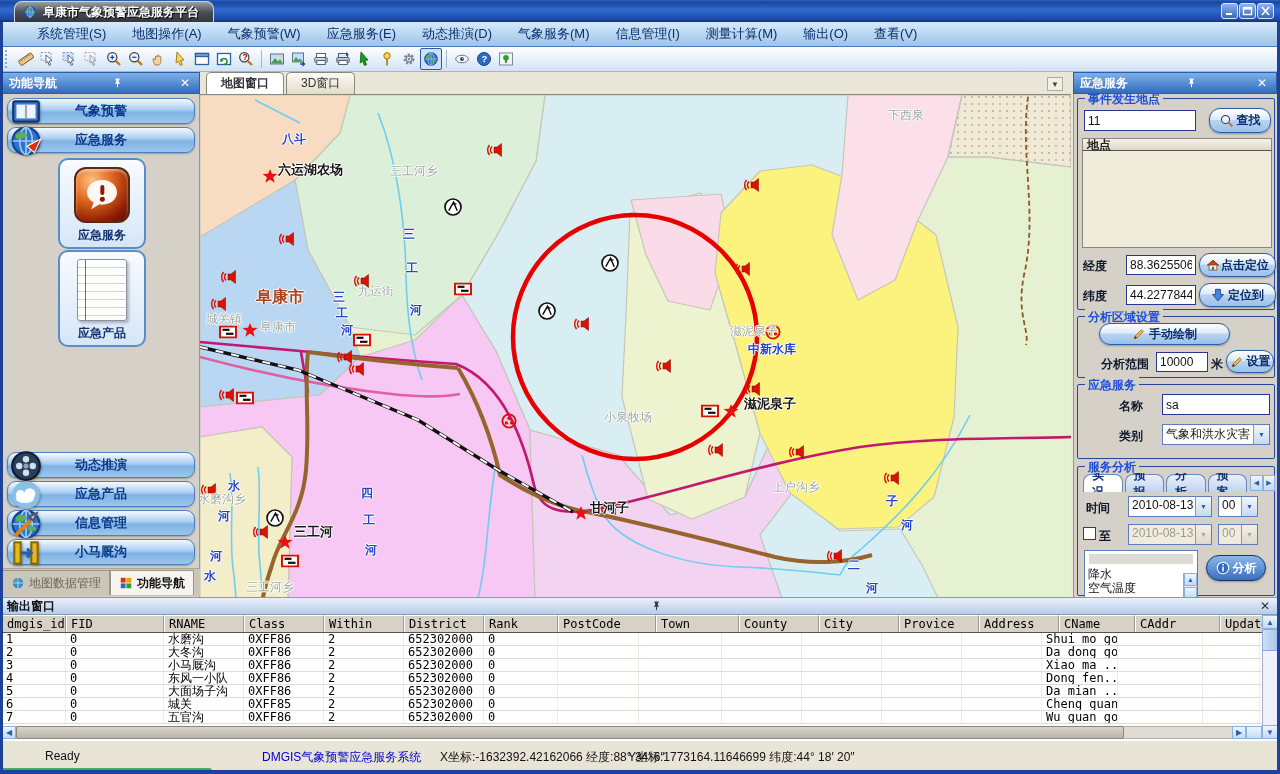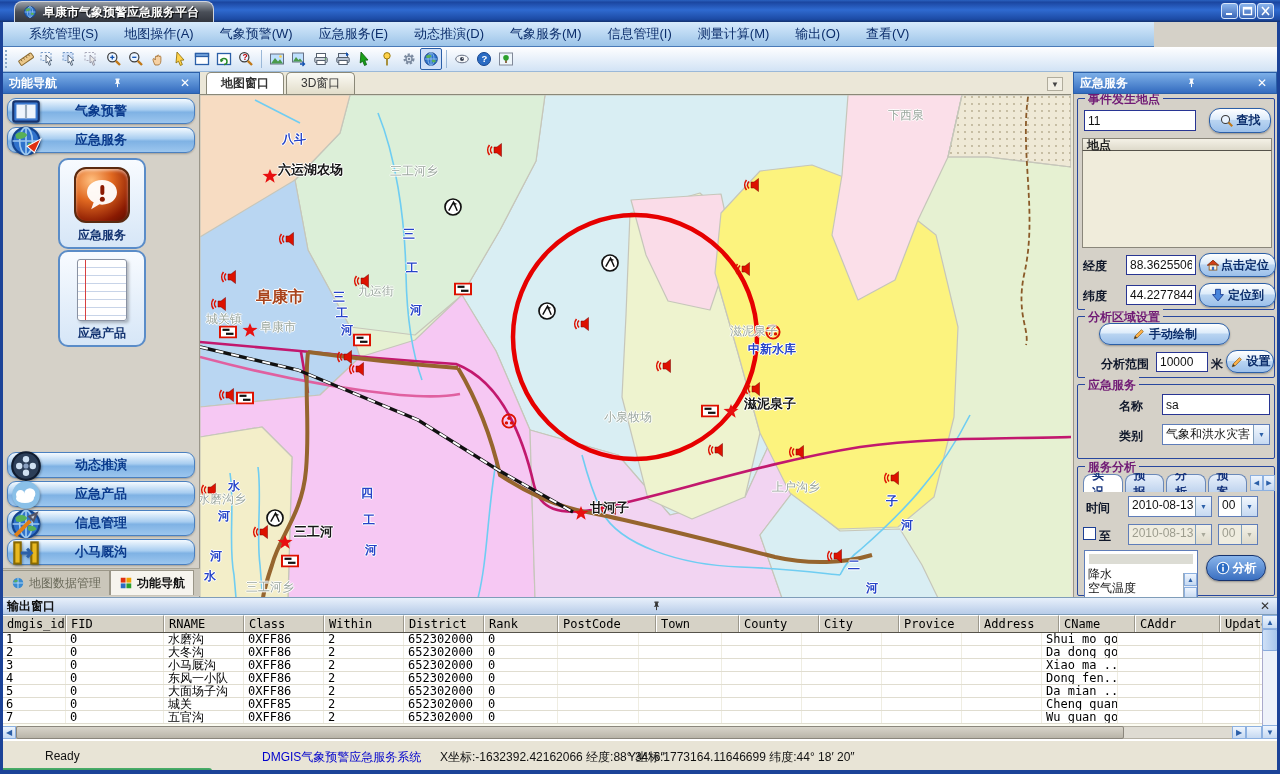--- a/index.html
+++ b/index.html
@@ -4,39 +4,39 @@
 <style>
 *{margin:0;padding:0;box-sizing:border-box}
 html,body{width:1280px;height:774px;overflow:hidden}
 body{font-family:"Liberation Sans","DejaVu Sans",sans-serif;font-size:12px;background:#d5d1c8;position:relative}
 svg{display:block}
 
 #titlebar{position:absolute;left:0;top:0;width:1280px;height:22px;background:linear-gradient(180deg,#2a62c0 0%,#1b46a0 10%,#2f6ad0 45%,#1c4aa4 88%,#12306e 100%)}
 #title-plaque{position:absolute;left:14px;top:1px;height:21px;display:flex;align-items:center;gap:6px;padding:0 14px 0 8px;background:linear-gradient(#9aa0a8,#4a4f58 50%,#32363e);border:1px solid #d0d4dc;border-bottom:none;border-radius:8px 8px 0 0;color:#fff;font-weight:bold;font-size:12px;text-shadow:1px 1px 1px #000}
 .winbtn{position:absolute;top:3px;width:17px;height:16px;border-radius:3px;border:1px solid #d8e6fa;background:linear-gradient(#8ab4ec,#3a66b8);color:#fff;display:flex;align-items:center;justify-content:center}
 
-#menubar{position:absolute;left:0;top:22px;width:1154px;height:25px;background:linear-gradient(#d7eafc,#9cc4e8);border-bottom:1px solid #4a7ab8;display:flex;align-items:center;padding-left:16px;color:#0b2d6b;font-size:13px}
+#menubar{position:absolute;left:0;top:22px;width:1280px;height:25px;background:linear-gradient(#d7eafc,#9cc4e8);border-bottom:1px solid #4a7ab8;display:flex;align-items:center;padding-left:24px;color:#0b2d6b;font-size:13px}
 .menu-item{padding:0 13px;line-height:24px;cursor:default}
 #toolbar{position:absolute;left:0;top:47px;width:1280px;height:25px;background:linear-gradient(#fefeff,#d2e3f5);border-bottom:1px solid #9ab8d8;display:flex;align-items:center;padding-left:2px}
 #tb-grip{width:7px;height:18px;border-left:2px dotted #8aa8c8;margin:0 3px}
 .tb-btn{width:22px;height:22px;display:flex;align-items:center;justify-content:center;border:1px solid transparent;border-radius:2px}
 .tb-btn svg{width:16px;height:16px}
 .tb-btn.active{border:1px solid #2b5fa8;background:#cfe0f8}
 .tb-sep{width:1px;height:18px;background:#9ab8d8;margin:0 4px}
 
 .frame{position:absolute;top:22px;height:748px;width:3px;background:#1c4398;z-index:40}
 
 .panel-hdr{position:absolute;height:22px;background:linear-gradient(180deg,#7db0e8,#336bbf);color:#fff;font-weight:bold;display:flex;align-items:center;padding:0 6px;border:1px solid #2b5fa8}
 .hdr-ic{margin-left:auto;width:16px;height:14px;color:#fff;display:flex;align-items:center;justify-content:center}
 .hdr-ic svg{width:11px;height:12px}
 .pbtn{display:flex;align-items:center;justify-content:center;gap:3px;background:linear-gradient(#ffffff,#dcebfa 45%,#b9d4f1 50%,#9cc0ea);border:1px solid #2b5fa8;border-radius:11px;color:#0b2d6b;font-weight:bold;box-shadow:0 1px 2px rgba(0,0,0,.3);font-size:12px}
 .pbtn svg{width:14px;height:14px}
 .pbtn.dark{background:linear-gradient(#8ab6ec,#3a6fc0);color:#fff;border-color:#16336e}
 .grp{position:absolute;border:1px solid #27479e;border-radius:2px}
-.grp .lg{position:absolute;top:-8px;left:7px;background:#d5d1c8;padding:0 3px;color:#701a75;font-weight:bold}
+.grp .lg{position:absolute;top:-8px;left:7px;background:#d5d1c8;padding:0 3px;color:#1d4ed8;font-weight:bold}
 .plabel{position:absolute;color:#0f172a;font-weight:bold}
 .tin{position:absolute;background:#fff;border:1px solid #283593;padding:1px 3px;font-size:12px;font-family:"Liberation Sans","DejaVu Sans",sans-serif;color:#111}
 .sel{position:absolute;background:#fff;border:1px solid #5f7db9;display:flex;align-items:stretch;color:#111}
 .sel .tx{flex:1;padding:1px 3px;overflow:hidden;white-space:nowrap}
 .sel .db{width:16px;background:linear-gradient(#f2f7fd,#c6d9f1);border-left:1px solid #7f9db9;display:flex;align-items:center;justify-content:center;color:#2b5fa8;font-size:7px}
 .sel.dis{background:#efecdf;color:#9c9c8e}
 .sel.dis .db{color:#a8a89a;background:linear-gradient(#f2f0e6,#dedacb)}
 .cb{position:absolute;width:13px;height:13px;background:#fff;border:1px solid #1c3f94}
 
 #nav-panel{position:absolute;left:2px;top:72px;width:198px;height:525px;background:#d5d1c8;border-right:1px solid #9a968a}

